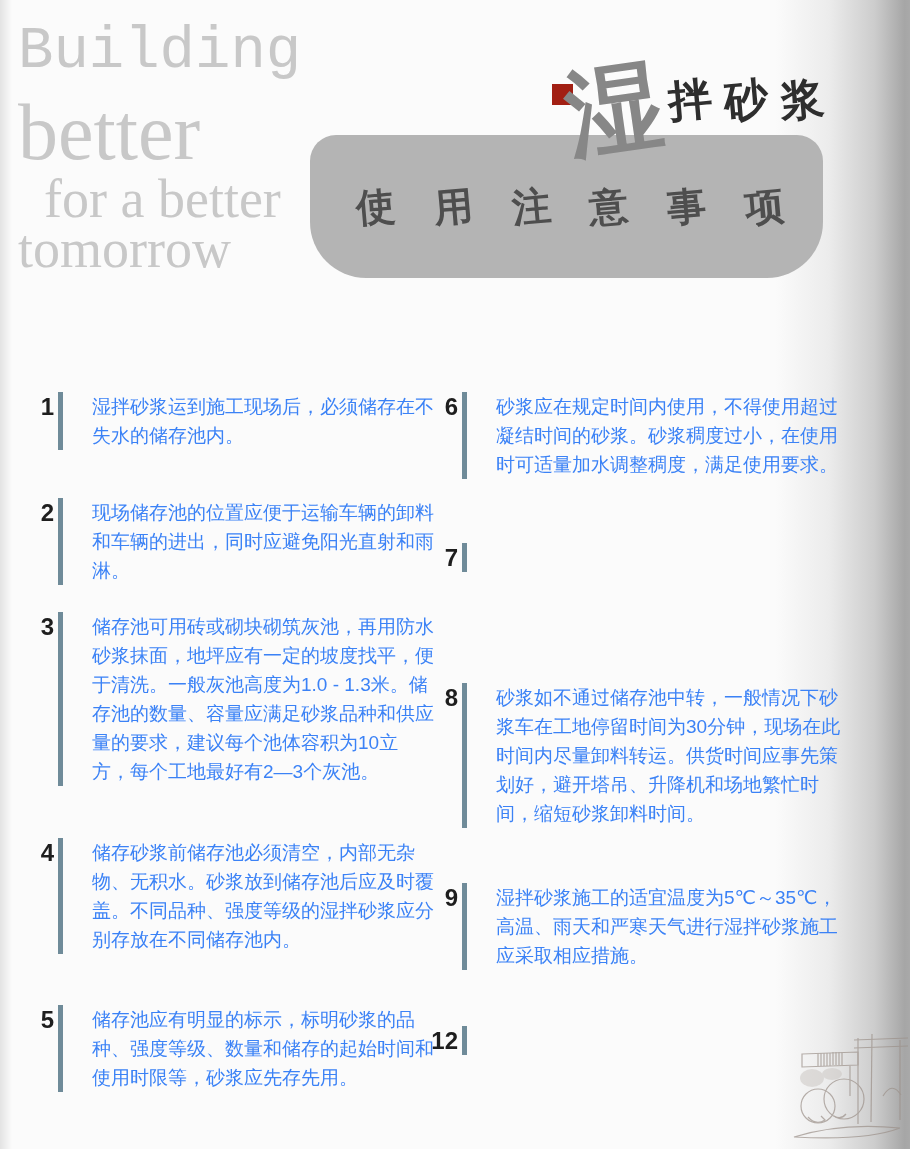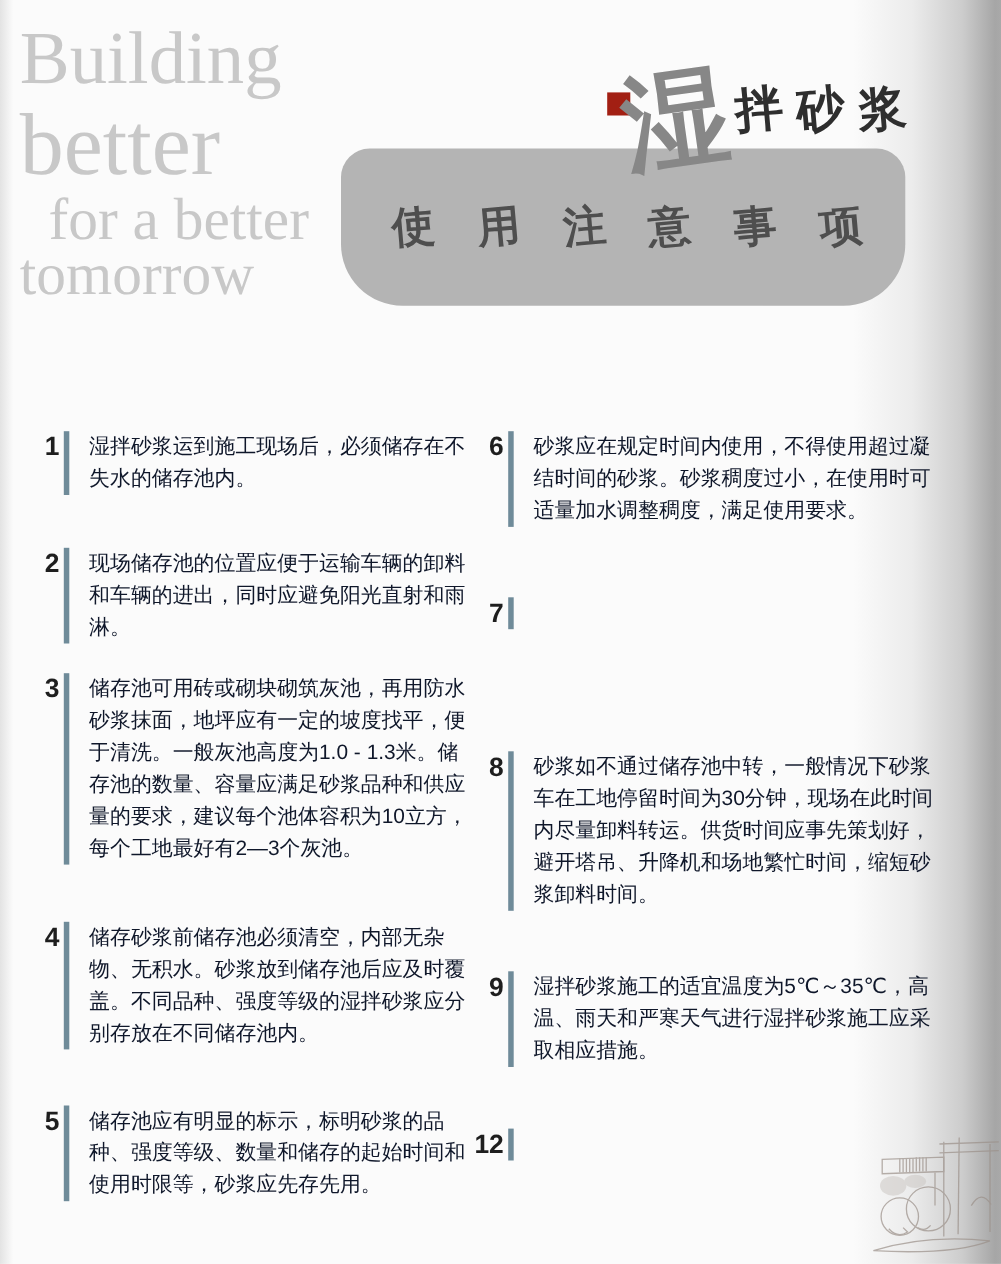--- a/index.html
+++ b/index.html
@@ -19,21 +19,21 @@
   }
   .edge-left{
     position:absolute;top:0;left:0;width:12px;height:100%;
     background:linear-gradient(to right,#e3e3e3,rgba(255,255,255,0));
   }
   
   .brand{
     position:absolute;left:18px;top:8px;color:#c8c8c8;
     font-family:"Liberation Serif","DejaVu Serif",serif;
   }
-  .brand .l1{font-size:68px;line-height:88px;}
+  .brand .l1{font-size:59px;line-height:88px;font-family:Liberation Mono, monospace;}
   .brand .l2{font-size:80px;line-height:72px;}
   .brand .l3{font-size:54px;line-height:50px;margin-top:6px;margin-left:26px;}
   .brand .l4{font-size:54px;line-height:50px;}
   
   .banner{
     position:absolute;left:310px;top:135px;width:513px;height:143px;
     background:#b4b4b4;border-radius:26px 26px 56px 56px;
   }
   .banner-text{
     position:absolute;left:46px;top:52px;width:428px;
@@ -49,21 +49,21 @@
   }
   .subtitle{
     position:absolute;left:668px;top:78px;display:flex;gap:12px;
     font-size:44px;font-weight:bold;color:#2e2e2e;line-height:1;
   }
   .subtitle span{display:inline-block;transform:rotate(-5deg);}
   
   .item{position:absolute;display:flex;align-items:stretch;}
   .item .num{flex:none;text-align:right;font-weight:bold;font-size:24px;line-height:29px;color:#1e1e1e;}
   .item .bar{flex:none;width:5px;background:#6f8b99;margin-left:4px;}
-  .item .txt{padding-left:18px;font-size:19px;line-height:29px;color:#0f172a;}
+  .item .txt{padding-left:10px;font-size:19px;line-height:29px;color:#3b82f6;margin-left:19px;}
   .col-l .num{width:26px;}
   .col-l{left:28px;width:407px;}
   .col-l .txt{width:362px;}
   .col-r .num{width:34px;}
   .col-r{left:424px;width:425px;}
   .col-r .txt{width:372px;}
   .i1{top:392px;} .i2{top:498px;} .i3{top:612px;} .i4{top:838px;} .i5{top:1005px;}
   .i6{top:392px;} .i7{top:543px;} .i8{top:683px;} .i9{top:883px;} .i10{top:1026px;}
   
   .sketch{position:absolute;left:788px;top:1024px;width:122px;height:125px;}

